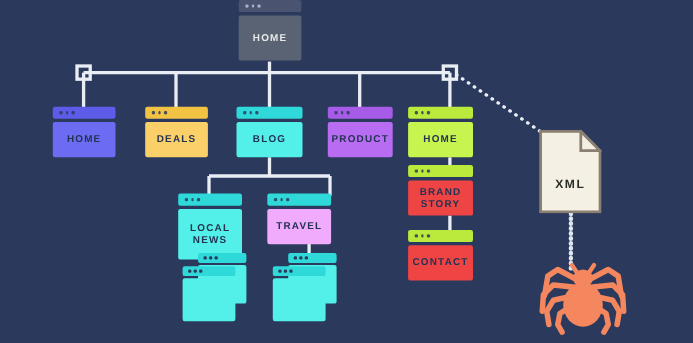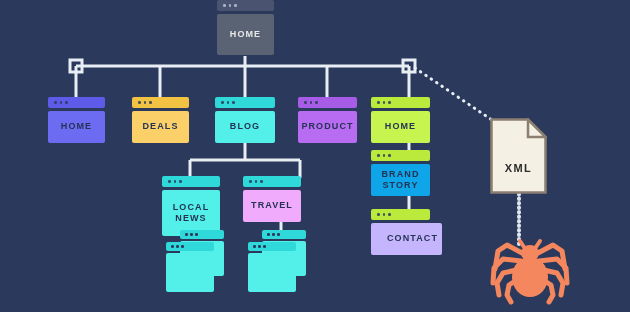--- a/index.html
+++ b/index.html
@@ -250,35 +250,35 @@
   </div>
 
   <div class="node" style="left:371px; top:150px; width:59px; height:46px;">
     <div class="bar" style="background:#bbe93c;">
       <span class="dots">
           <i></i>
           <i></i>
           <i></i>
         </span>
     </div>
-    <div class="body" style="background:#0ea5e9;text-align:center;">
+    <div class="body" style="background:#ef4444;text-align:center;">
       <span class="label">BRAND
 STORY</span>
     </div>
   </div>
 
   <div class="node" style="left:371px; top:209px; width:59px; height:46px;">
     <div class="bar" style="background:#bbe93c;">
       <span class="dots">
           <i></i>
           <i></i>
           <i></i>
         </span>
     </div>
-    <div class="body" style="background:#c4b5fd;padding-left:12px;">
+    <div class="body" style="background:#ef4444;">
       <span class="label">CONTACT</span>
     </div>
   </div>
 
   <div class="node" style="left:162px; top:176px; width:58px; height:60px;">
     <div class="bar" style="background:#2fd9d9;">
       <span class="dots">
           <i></i>
           <i></i>
           <i></i>

